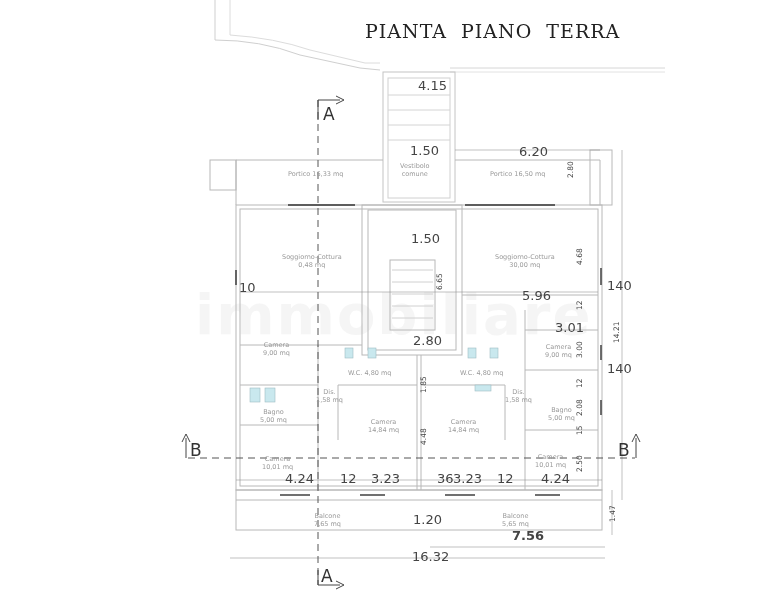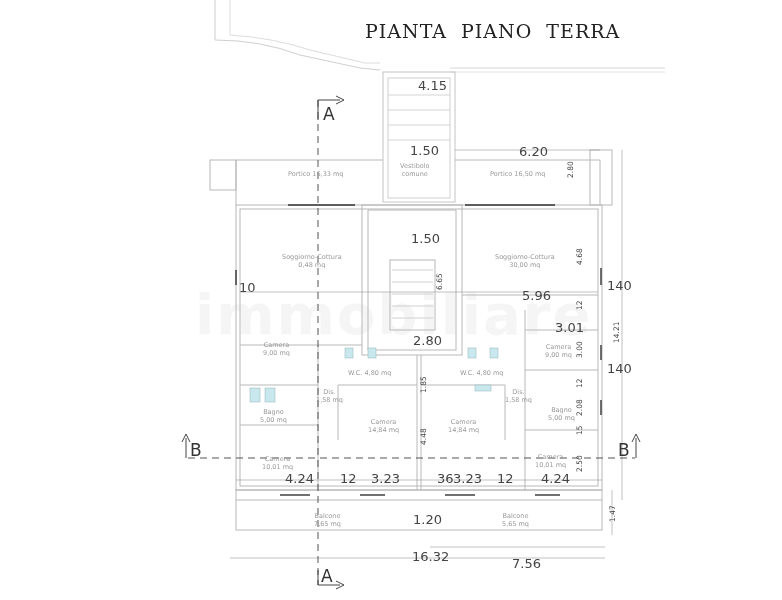--- a/index.html
+++ b/index.html
@@ -173,18 +173,18 @@
 <div class="dimv" style="left:419px;top:445px;">4.48</div>
 <div class="dim" style="left:285px;top:471px;">4.24</div>
 <div class="dim" style="left:340px;top:471px;">12</div>
 <div class="dim" style="left:371px;top:471px;">3.23</div>
 <div class="dim" style="left:417px;top:471px;padding-left:20px;">36</div>
 <div class="dim" style="left:453px;top:471px;">3.23</div>
 <div class="dim" style="left:497px;top:471px;">12</div>
 <div class="dim" style="left:541px;top:471px;">4.24</div>
 <div class="dim" style="left:413px;top:512px;">1.20</div>
 <div class="dimv" style="left:608px;top:522px;">1.47</div>
-<div class="dim" style="left:512px;top:556px;">7.56</div>
+<div class="dim" style="left:512px;top:528px;font-weight:bold;">7.56</div>
 <div class="dim" style="left:412px;top:549px;">16.32</div>
 <div class="dim" style="left:418px;top:78px;">4.15</div>
 <div class="dim" style="left:228px;top:280px;margin-left:11px;">10</div>
 <div class="dim" style="left:607px;top:278px;">140</div>
 <div class="dim" style="left:607px;top:361px;">140</div>
 
 </body></html>

